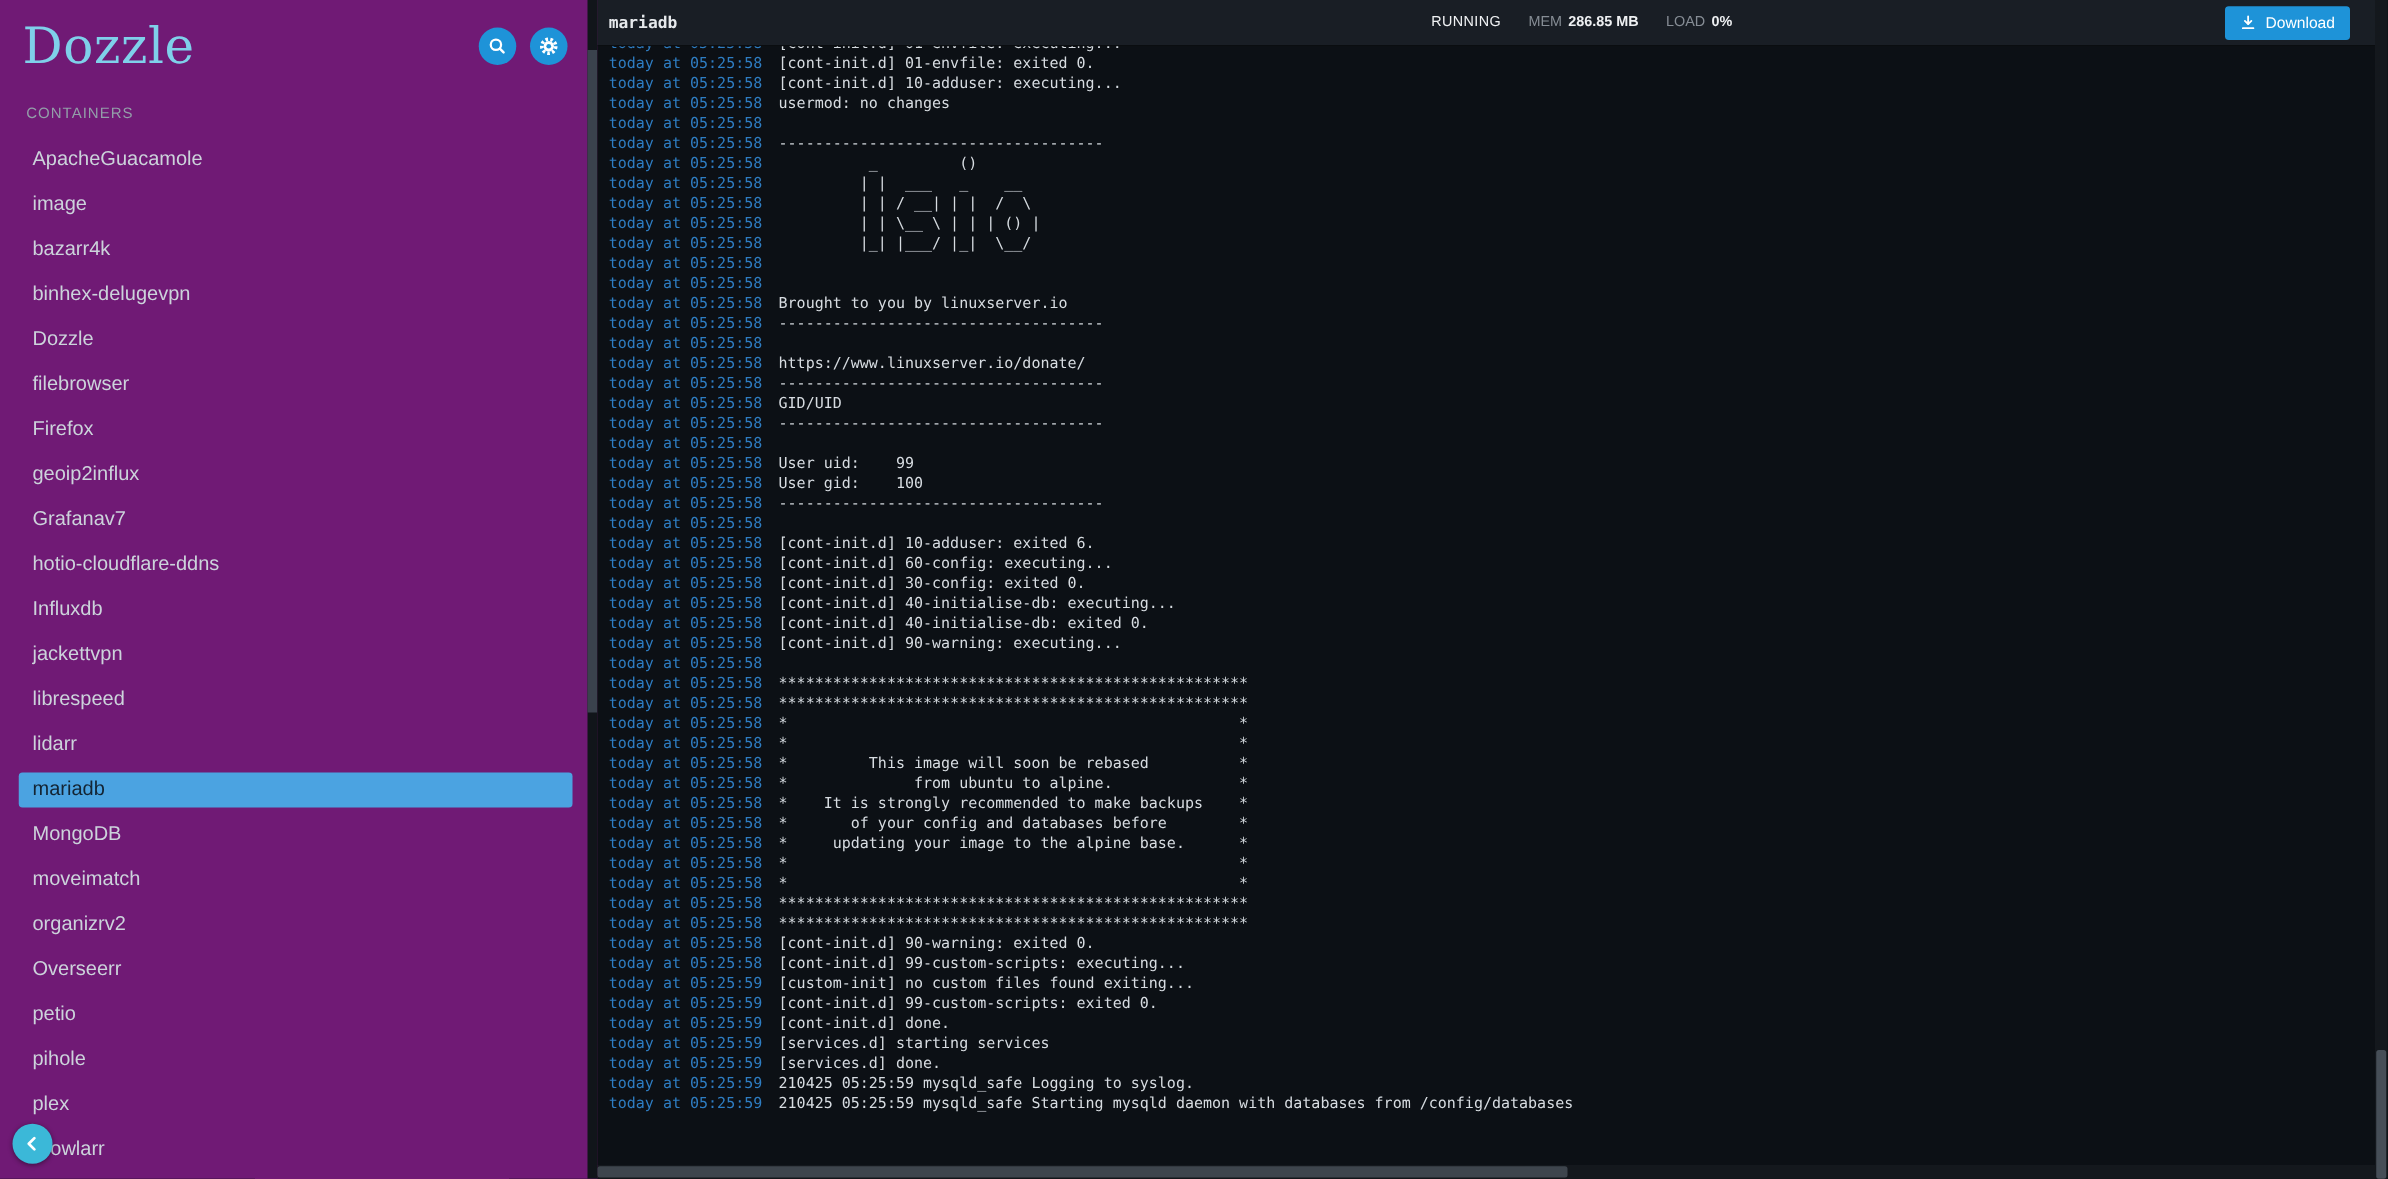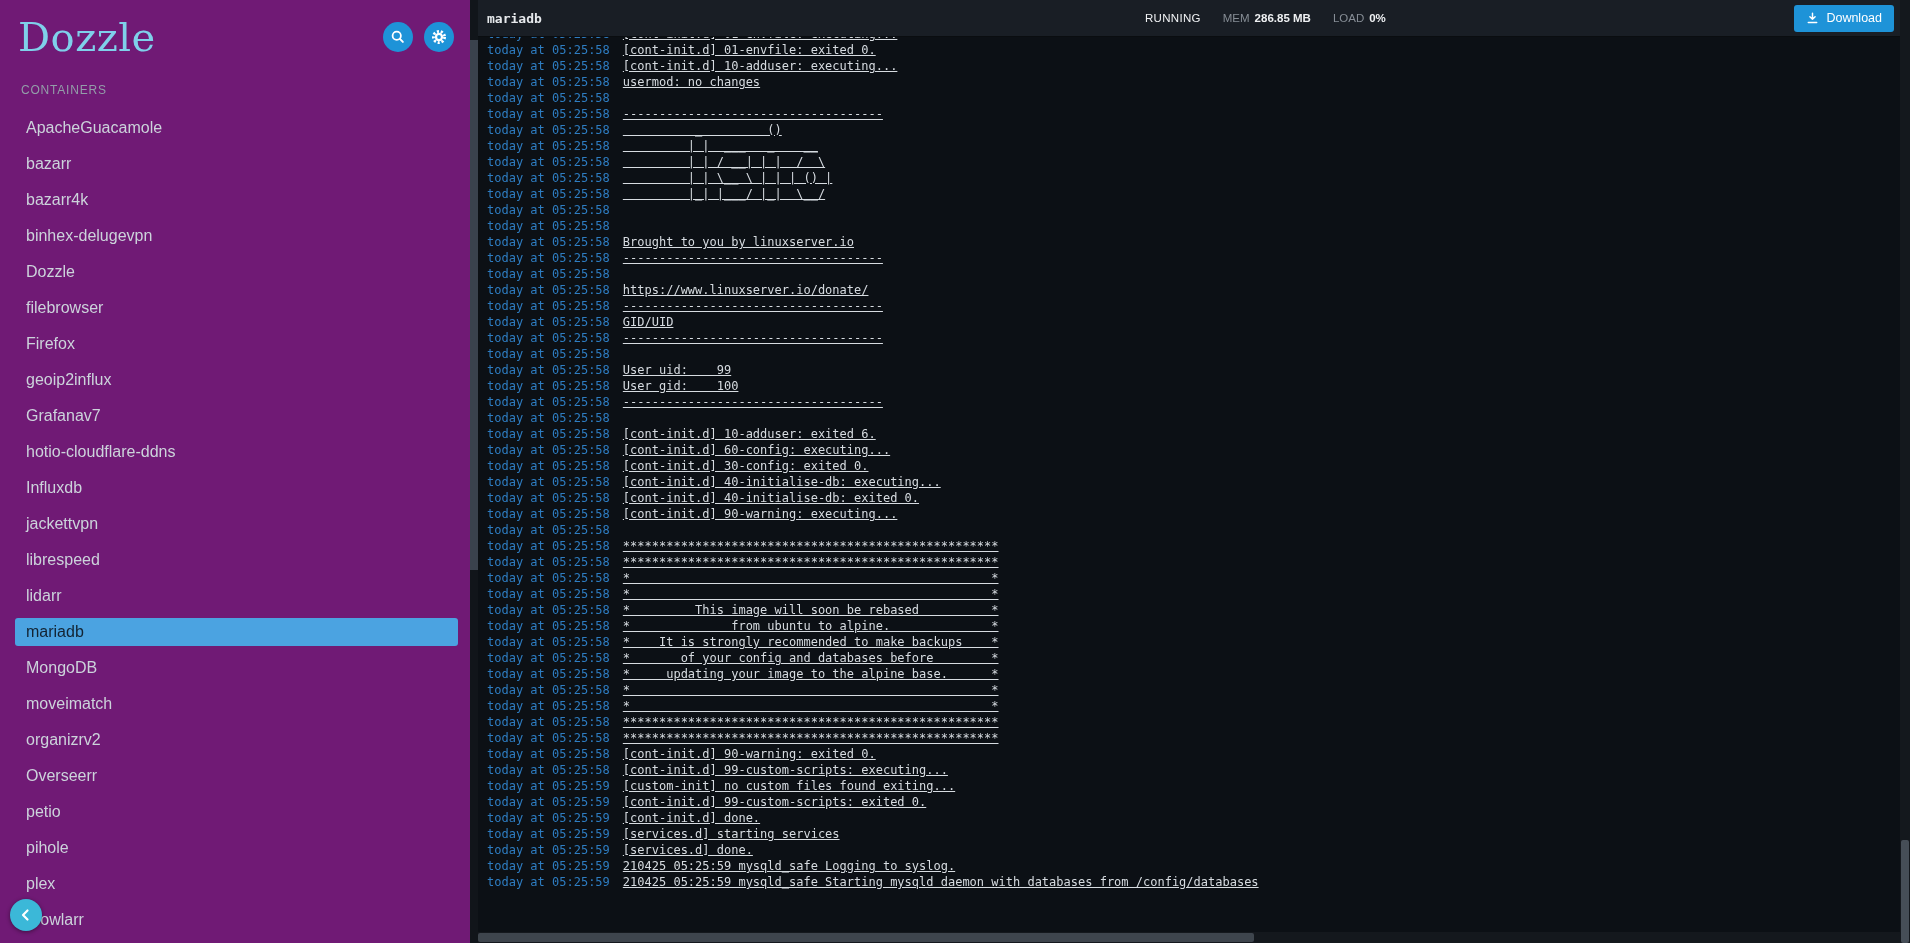--- a/index.html
+++ b/index.html
@@ -67,36 +67,36 @@
     font-weight:bold; font-size:13px; color:#e6e9ec; margin-left:9px;
   }
   .stats {
     position:absolute; left:667px; top:0; height:100%;
     display:flex; align-items:center; gap:22px;
   }
   .status-badge { font-size:11.5px; font-weight:normal; color:#f0f2f4; letter-spacing:0.3px; }
   .stat { font-size:11.5px; color:#868d95; display:flex; gap:5px; align-items:center; }
   .stat .value { color:#eef0f2; font-weight:bold; }
   .download-btn {
-    margin-left:auto; margin-right:6px; height:27px;
+    margin-left:auto; margin-right:20px; height:27px;
     background:#1e93d8; color:#ffffff; border:none; border-radius:3px;
     font-family:"Liberation Sans", sans-serif; font-size:12.5px;
     display:flex; align-items:center; gap:7px; padding:0 12px; cursor:pointer;
   }
 
   .log {
     position:absolute; top:37px; left:0; right:0; bottom:11px;
     overflow:hidden; padding-left:9px; background:#0c1015;
     font-family:"DejaVu Sans Mono", monospace;
     font-size:12px; line-height:16px;
   }
   .log-line { white-space:pre; height:16px; }
   .log .log-line:first-of-type { margin-top:-11px; }
   .ts { color:#2e7dc2; }
-  .msg { padding-left:13px; color:#d7dce1;text-decoration:underline; }
+  .msg { padding-left:13px; color:#d7dce1; }
 
   
   .hscroll {
     position:absolute; left:478px; right:10px; bottom:0; height:11px;
     background:#14181d;
   }
   .hthumb {
     position:absolute; left:0; top:1px; bottom:1px; width:776px;
     background:#3e454d; border-radius:2px;
   }
@@ -138,21 +138,21 @@
 
   <div class="section-label">CONTAINERS</div>
 
   <nav class="container-list">
 
       <div class="container-item">
         <span>ApacheGuacamole</span>
       </div>
 
       <div class="container-item">
-        <span>bazarr</span>
+        <span>image</span>
       </div>
 
       <div class="container-item">
         <span>bazarr4k</span>
       </div>
 
       <div class="container-item">
         <span>binhex-delugevpn</span>
       </div>
 

